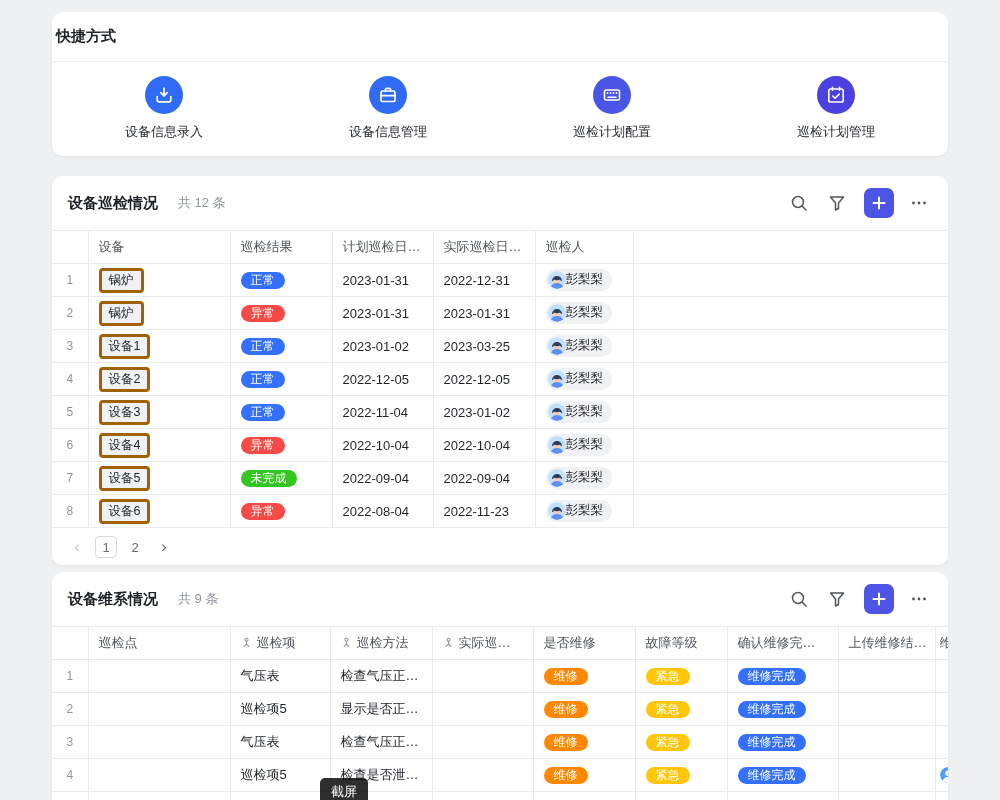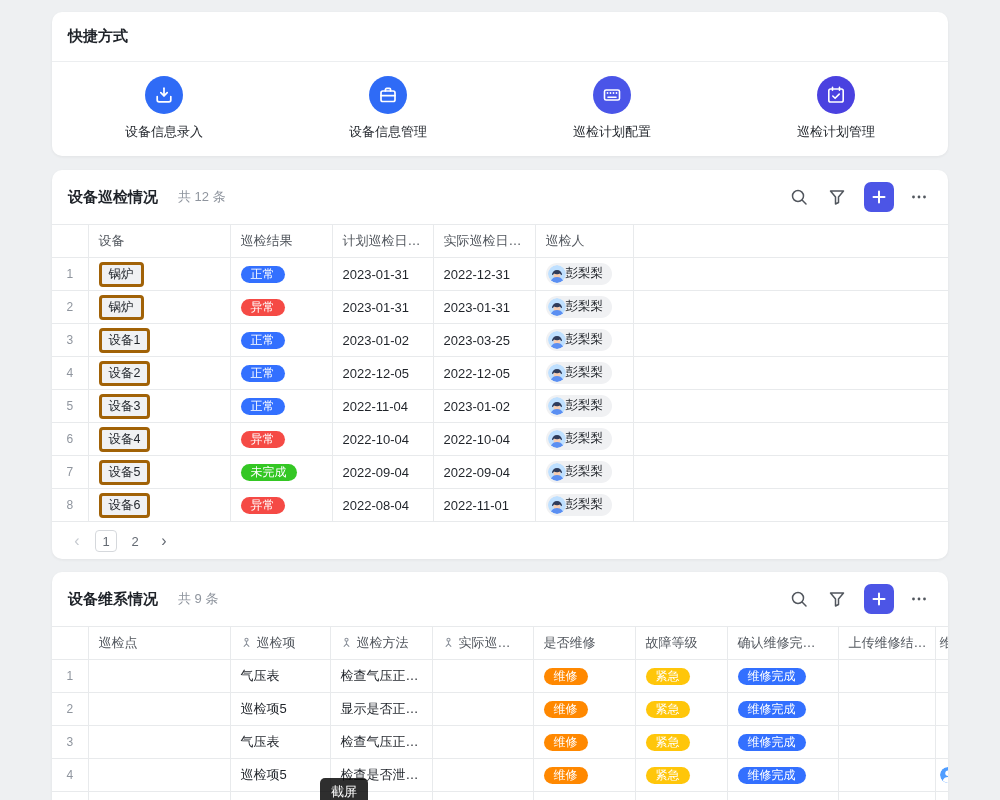--- a/index.html
+++ b/index.html
@@ -7,25 +7,25 @@
   body {
     width:1000px; height:800px; overflow:hidden; position:relative;
     background:#eef0f2; color:#1f2329;
     font-family:"Liberation Sans","DejaVu Sans",sans-serif;
   }
   .card {
     position:absolute; left:52px; width:896px; background:#fff;
     border-radius:10px; box-shadow:0 1px 3px rgba(31,35,41,.06); overflow:hidden;
   }
   .card-shortcuts  { top:12px;  height:144px; }
-  .card-inspection { top:170px; height:389px; }
+  .card-inspection { top:176px; height:389px; }
   .card-maintenance{ top:572px; height:312px; }
 
   h2 { font-size:15px; font-weight:700; margin:0; }
-  .card-title-row { height:50px; display:flex; align-items:center; padding:0 16px; border-bottom:1px solid #eceef0;text-align:center; }
+  .card-title-row { height:50px; display:flex; align-items:center; padding:0 4px; border-bottom:1px solid #eceef0;text-align:center; }
 
   .shortcut-row { display:flex; height:93px; align-items:center; }
   .shortcut { flex:1; display:flex; flex-direction:column; align-items:center; gap:9px; cursor:pointer;justify-content:center; }
   .shortcut-icon { width:38px; height:38px; border-radius:50%; display:flex; align-items:center; justify-content:center; }
   .shortcut-label { font-size:13px; }
 
   .table-header { height:54px; display:flex; align-items:center; padding:0 16px; }
   .count { color:#8f959e; font-size:13px; margin-left:20px; }
   .spacer { flex:1; }
   .icon-btn { background:none; border:none; padding:4px; margin-left:12px; cursor:pointer; display:flex; align-items:center; }
@@ -289,21 +289,21 @@
                 </svg>
                 <span>彭梨梨</span>
               </span></td>
             <td></td>
           </tr>
           <tr>
             <td class="num">8</td>
             <td><span class="tag">设备6</span></td>
             <td><span class="badge" style="background:#f54a45">异常</span></td>
             <td>2022-08-04</td>
-            <td>2022-11-01</td>
+            <td>2022-11-23</td>
             <td><span class="person">
                 <svg class="avatar" width="18" height="18" viewBox="0 0 18 18">
                   <circle cx="9" cy="9" r="9" fill="#bfe0ff"></circle>
                   <circle cx="9" cy="10.6" r="3.4" fill="#f6cdb2"></circle>
                   <path d="M3.9 10.2a5.1 5.1 0 0 1 10.2 0c-1.6-.4-2.1-1.7-2.1-1.7-1.3 1-4.7 1.1-6 .1 0 0-.5 1.2-2.1 1.6z" fill="#2f3b5a"></path>
                   <path d="M3 15.5a6.9 6.9 0 0 1 12 0A8.97 8.97 0 0 1 9 18a8.97 8.97 0 0 1-6-2.5z" fill="#5b8ff2"></path>
                 </svg>
                 <span>彭梨梨</span>
               </span></td>
             <td></td>

